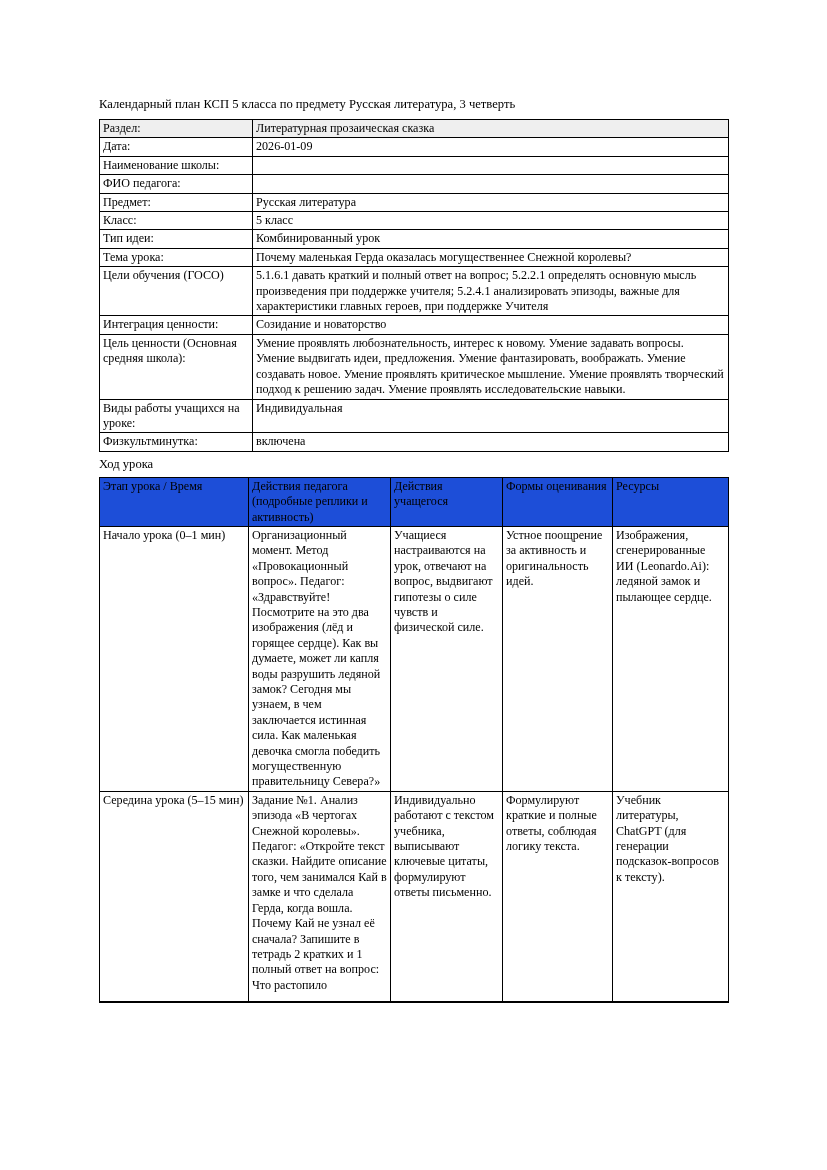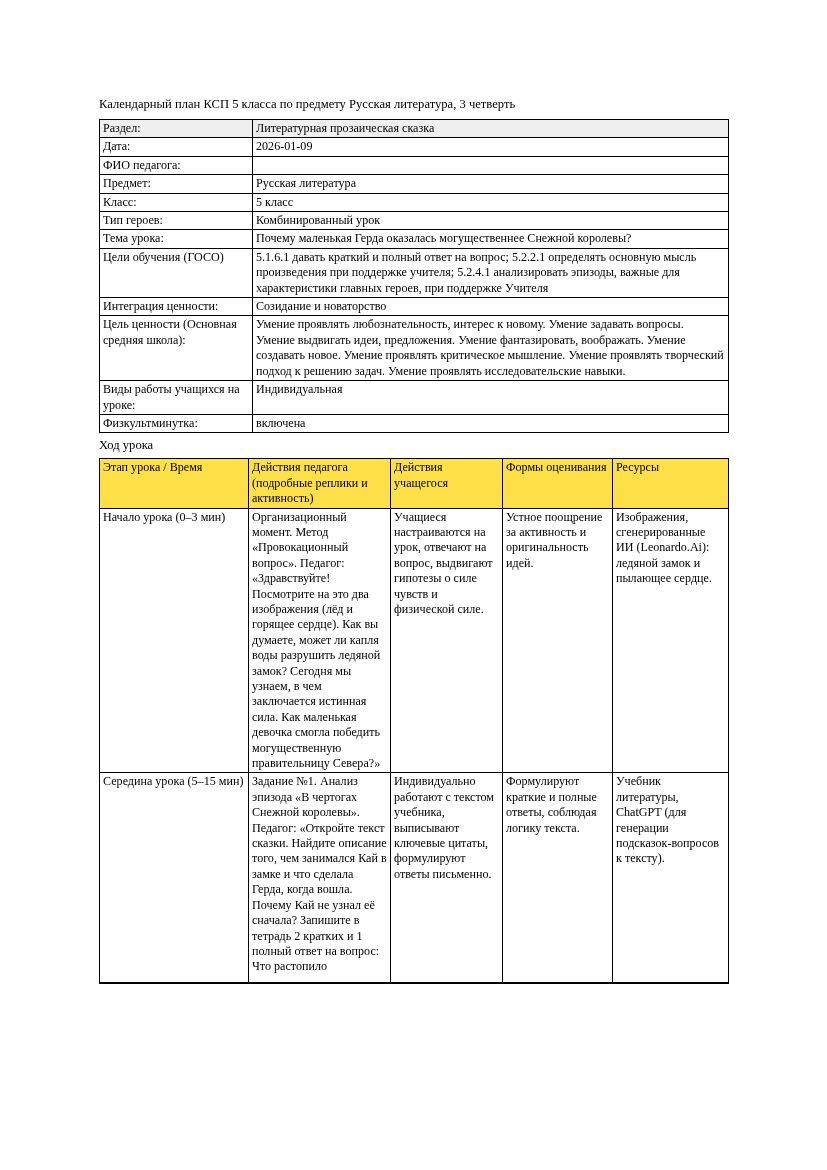--- a/index.html
+++ b/index.html
@@ -75,21 +75,21 @@
   }
 
   
   #flow-table col.f1 { width: 149px; }
   #flow-table col.f2 { width: 142px; }
   #flow-table col.f3 { width: 112px; }
   #flow-table col.f4 { width: 110px; }
   #flow-table col.f5 { width: 116px; }
 
   #flow-table thead td {
-    background: #fde047;
+    background: #1d4ed8;
   }
 
   .flow-cut td {
     border-bottom: 2px solid #000000;
   }
 
   
   .clip-cell {
     height: 207px;
     overflow: hidden;
@@ -116,33 +116,37 @@
       <tbody>
         <tr class="shaded">
           <td>Раздел:</td>
           <td>Литературная прозаическая сказка</td>
         </tr>
         <tr>
           <td>Дата:</td>
           <td>2026-01-09</td>
         </tr>
         <tr>
+          <td>Наименование школы:</td>
+          <td>&nbsp;</td>
+        </tr>
+        <tr>
           <td>ФИО педагога:</td>
           <td>&nbsp;</td>
         </tr>
         <tr>
           <td>Предмет:</td>
           <td>Русская литература</td>
         </tr>
         <tr>
           <td>Класс:</td>
           <td>5 класс</td>
         </tr>
         <tr>
-          <td>Тип героев:</td>
+          <td>Тип идеи:</td>
           <td>Комбинированный урок</td>
         </tr>
         <tr>
           <td>Тема урока:</td>
           <td>Почему маленькая Герда оказалась могущественнее Снежной королевы?</td>
         </tr>
         <tr>
           <td>Цели обучения (ГОСО)</td>
           <td>5.1.6.1 давать краткий и полный ответ на вопрос; 5.2.2.1 определять основную мысль произведения при поддержке учителя; 5.2.4.1 анализировать эпизоды, важные для характеристики главных героев, при поддержке Учителя</td>
         </tr>
@@ -179,21 +183,21 @@
         <tr>
           <td>Этап урока / Время</td>
           <td>Действия педагога (подробные реплики и активность)</td>
           <td>Действия учащегося</td>
           <td>Формы оценивания</td>
           <td>Ресурсы</td>
         </tr>
       </thead>
       <tbody>
         <tr>
-          <td>Начало урока (0–3 мин)</td>
+          <td>Начало урока (0–1 мин)</td>
           <td>Организационный момент. Метод «Провокационный вопрос». Педагог: «Здравствуйте! Посмотрите на это два изображения (лёд и горящее сердце). Как вы думаете, может ли капля воды разрушить ледяной замок? Сегодня мы узнаем, в чем заключается истинная сила. Как маленькая девочка смогла победить могущественную правительницу Севера?»</td>
           <td>Учащиеся настраиваются на урок, отвечают на вопрос, выдвигают гипотезы о силе чувств и физической силе.</td>
           <td>Устное поощрение за активность и оригинальность идей.</td>
           <td>Изображения, сгенерированные ИИ (Leonardo.Ai): ледяной замок и пылающее сердце.</td>
         </tr>
         <tr class="flow-cut">
           <td class="clip-cell">
             <span class="clip-inner">Середина урока (5–15 мин)</span>
           </td>
           <td class="clip-cell">

